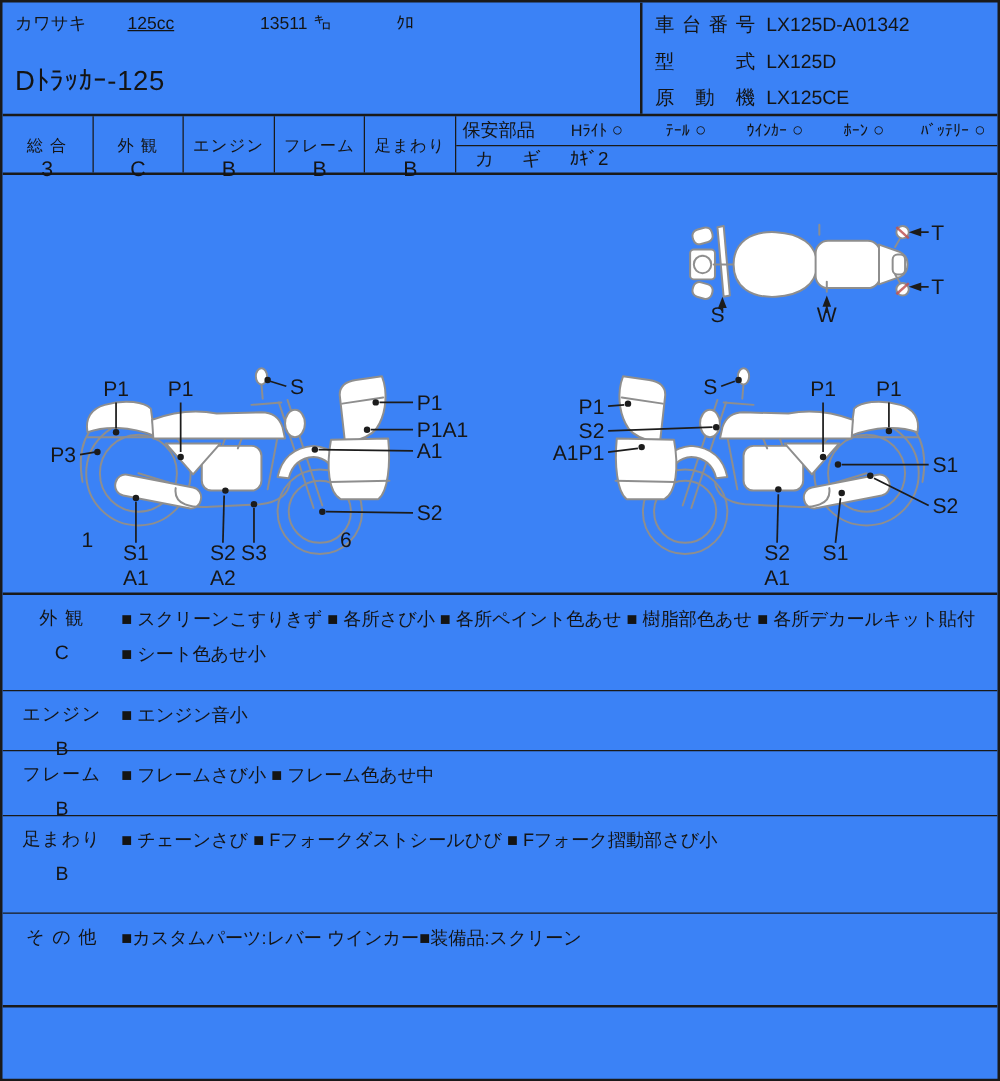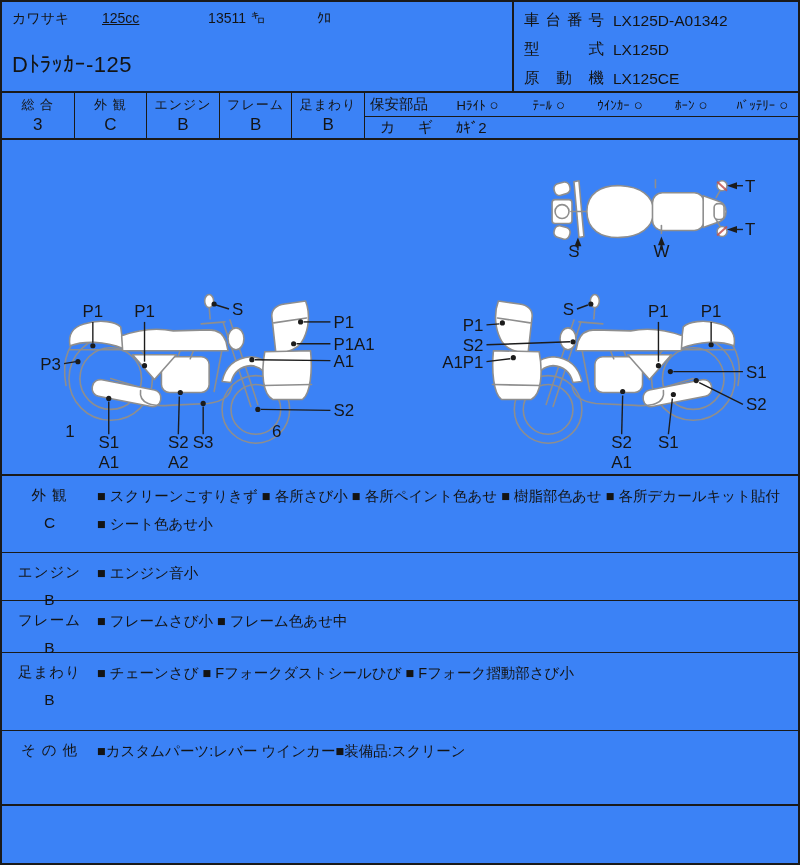--- a/index.html
+++ b/index.html
@@ -18,21 +18,21 @@
   .h-disp{width:82px;text-decoration:underline;}
   .h-mileage{width:62px;text-align:right;}
   .h-unit{margin-left:5px;width:62px;}
   .h-color{margin-left:4px;}
   .model-name{font-size:22px;margin-top:24px;letter-spacing:.5px;}
   .vehicle-info{width:286px;box-sizing:border-box;border-left:2px solid #1a1a1a;padding:4px 0 0 10px;font-size:15.5px;}
   .vi-row{height:29px;display:flex;align-items:center;white-space:nowrap;}
   .vi-label{display:inline-block;width:80px;text-align:justify;text-align-last:justify;margin-right:9px;}
   
   .grade-row{height:49px;flex:0 0 auto;box-sizing:border-box;border-top:2px solid #1a1a1a;border-bottom:2px solid #1a1a1a;display:flex;}
-  .grade-cell{width:72.6px;box-sizing:border-box;border-right:1.5px solid #1a1a1a;text-align:center;display:flex;flex-direction:column;justify-content:space-between;padding:3px 0 3px;}
+  .grade-cell{width:72.6px;box-sizing:border-box;border-right:1.5px solid #1a1a1a;text-align:center;display:flex;flex-direction:column;justify-content:space-between;padding:15px 0 3px;}
   .glabel{font-size:13px;letter-spacing:1px;}
   .gvalue{font-size:17px;}
   .safety{flex:1;display:flex;flex-direction:column;min-width:0;}
   .safety-top{flex:1.05;display:flex;align-items:center;box-sizing:border-box;border-bottom:1.5px solid #1a1a1a;padding-left:5px;white-space:nowrap;}
   .safety-label{font-size:14.5px;margin-right:14px;}
   .safety-item{display:inline-flex;align-items:baseline;font-size:13px;margin-right:0;flex:1;justify-content:center;}
   .safety-item .circle{font-size:15px;font-weight:700;margin-left:4px;}
   .key-row{flex:1;display:flex;align-items:center;padding-left:15px;font-size:15px;white-space:nowrap;}
   .key-label{letter-spacing:9px;margin-right:14px;}
   

